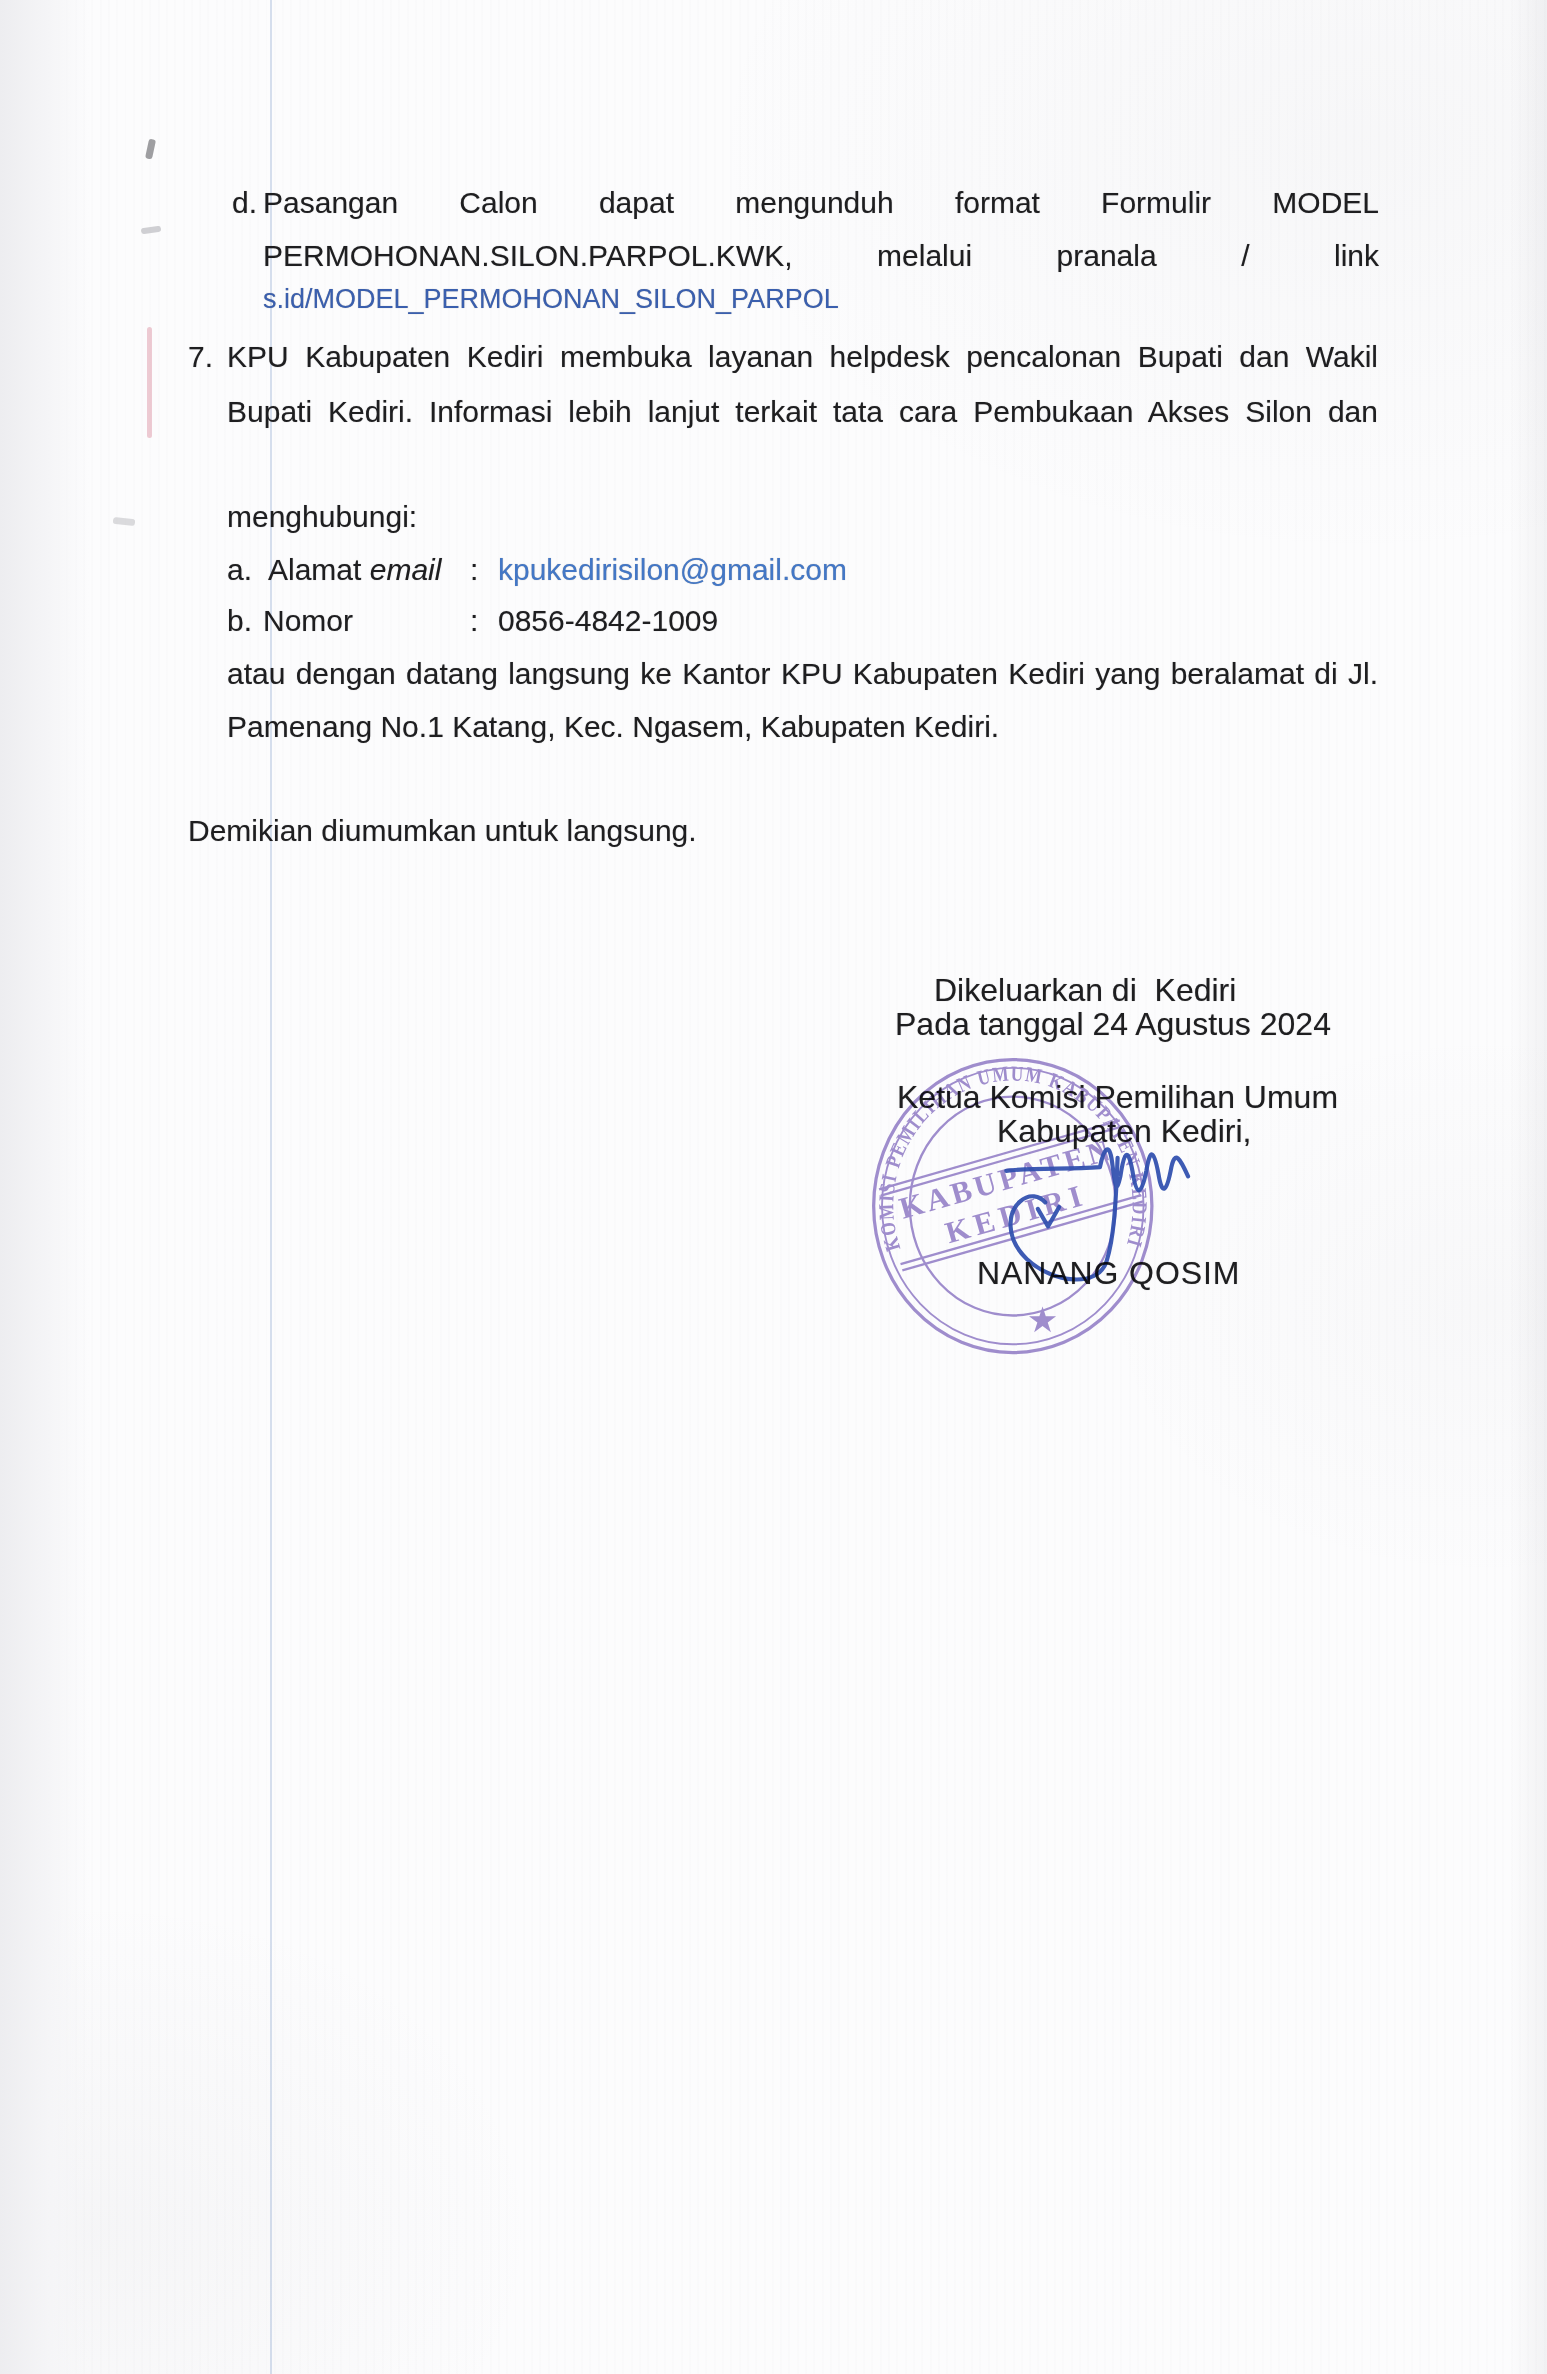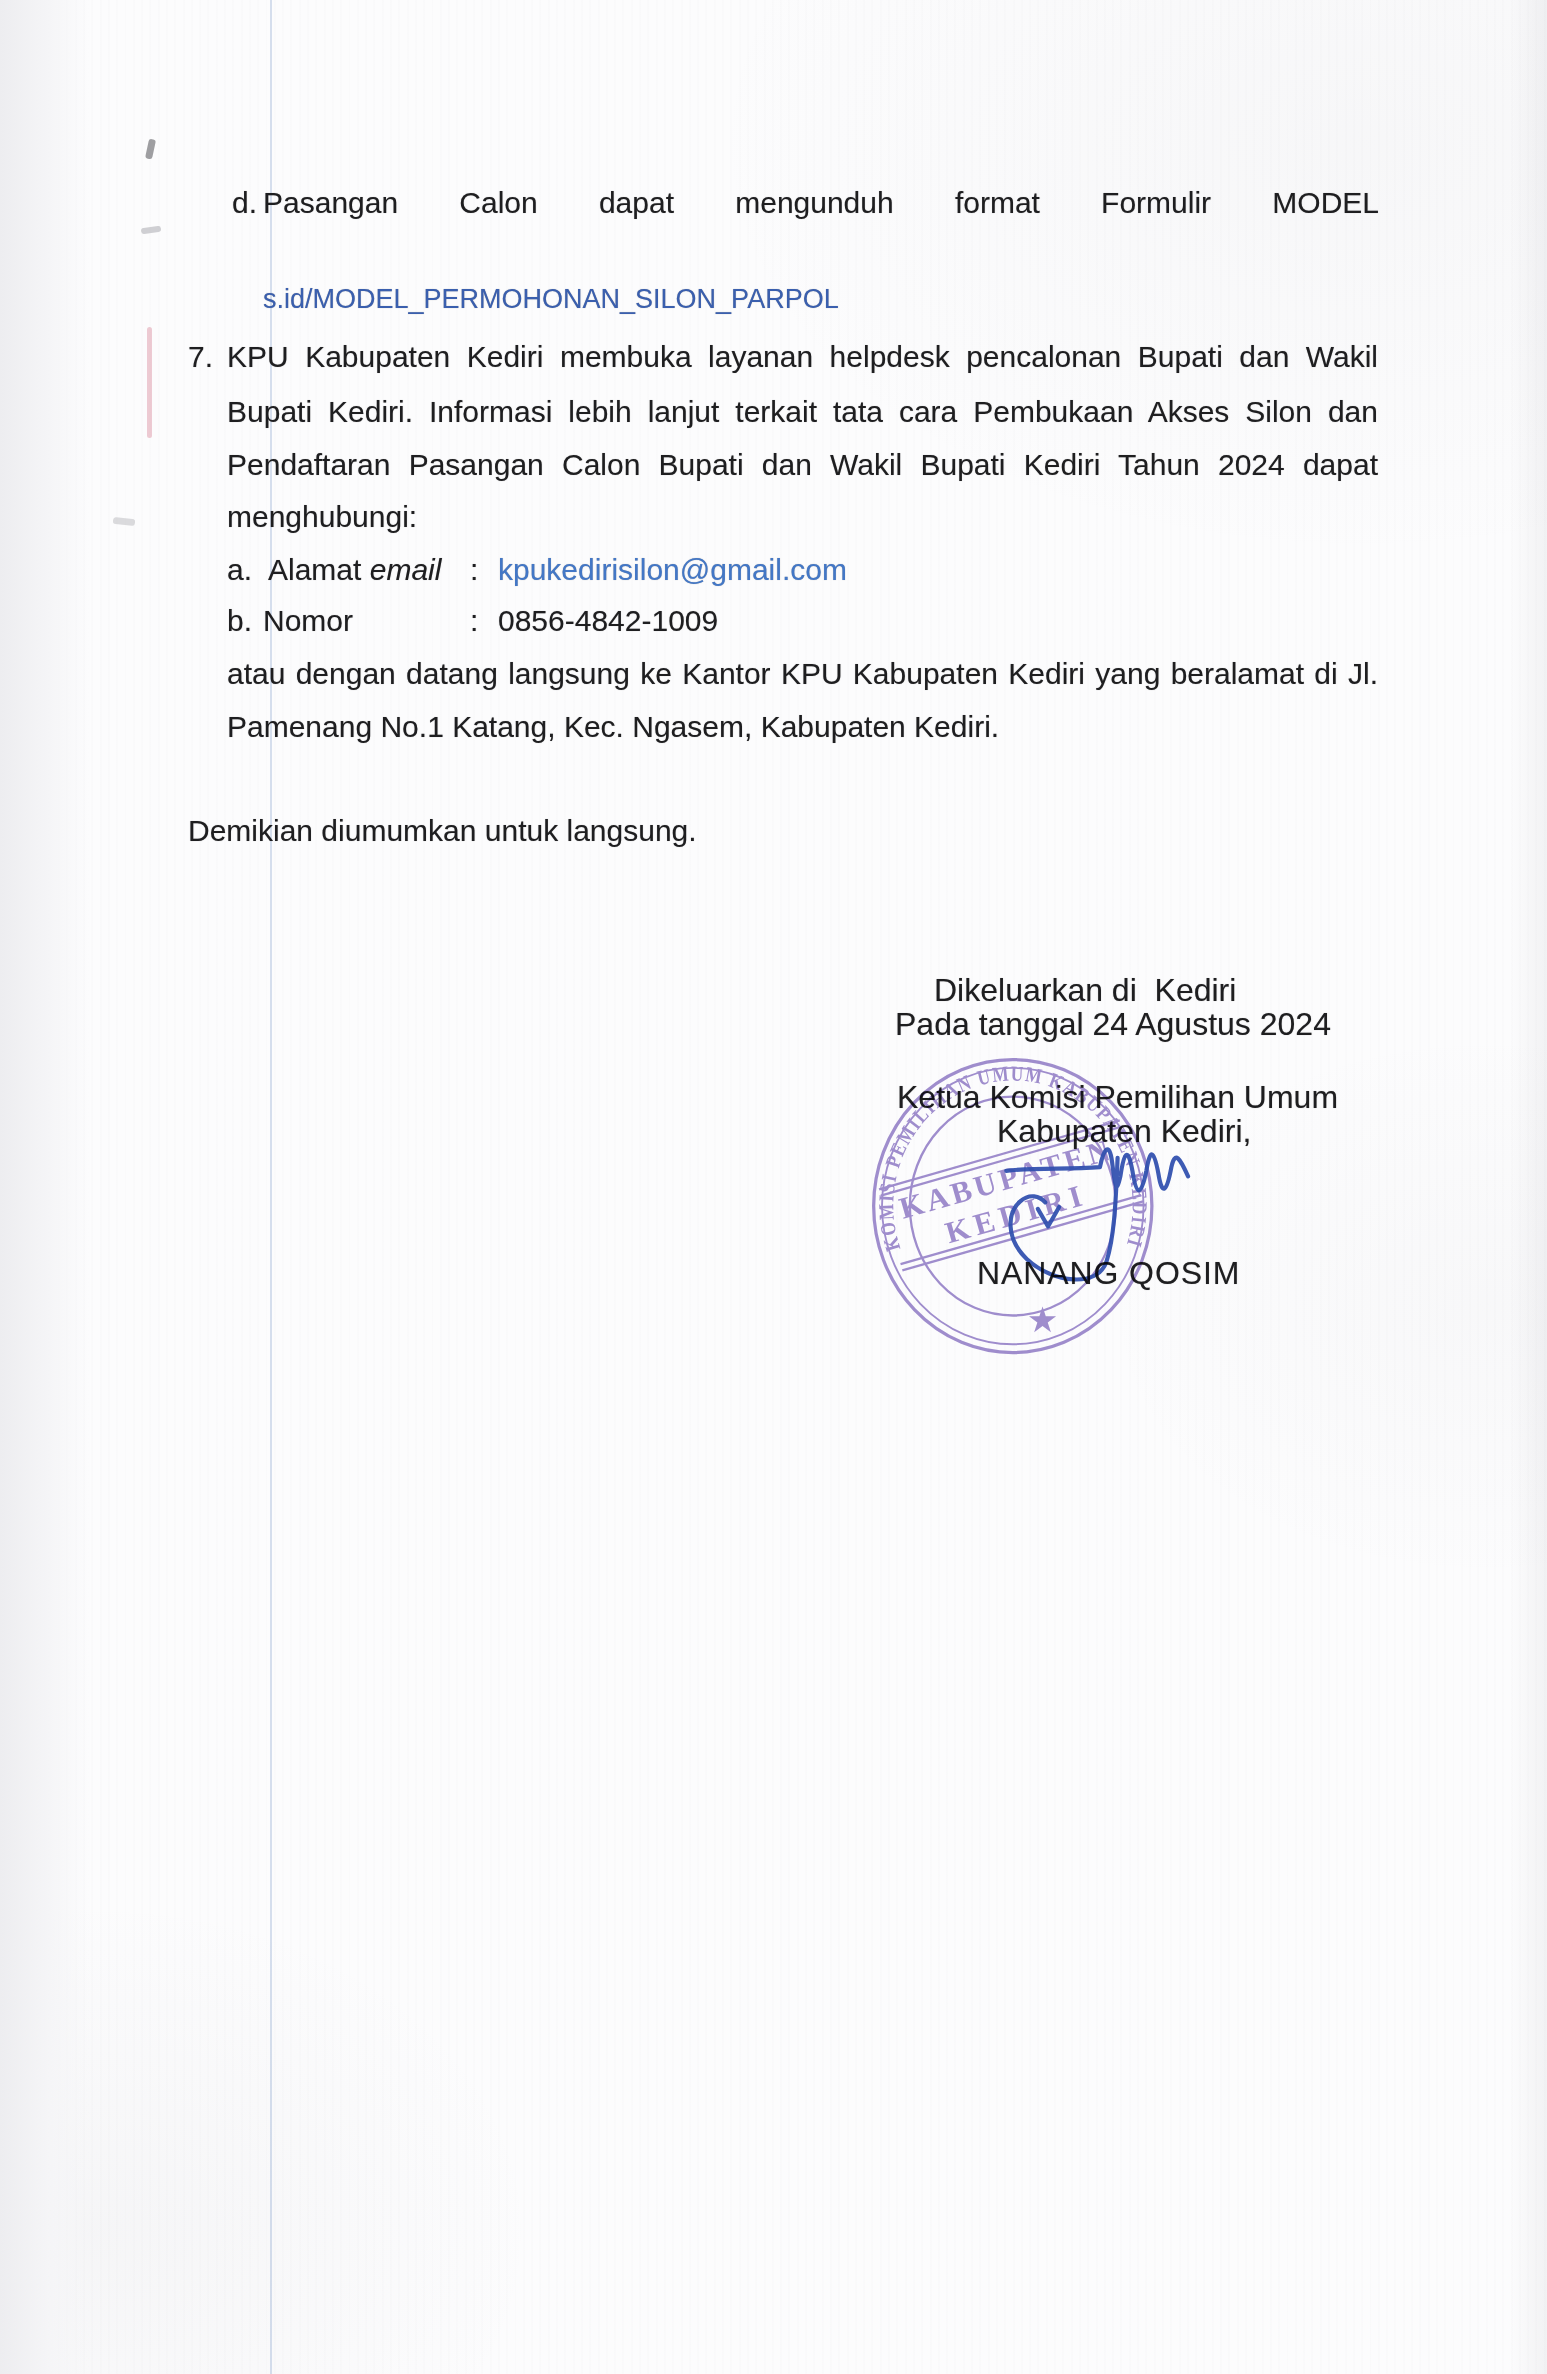--- a/index.html
+++ b/index.html
@@ -69,26 +69,26 @@
   <div class="edge-left"></div>
   <div class="edge-right"></div>
   <div class="fold-line"></div>
   <div class="artifact a-dash"></div>
   <div class="artifact a-smudge1"></div>
   <div class="artifact a-pink"></div>
   <div class="artifact a-smudge2"></div>
 
   <div class="marker" style="left:232px; top:185px;">d.</div>
   <div class="jline" style="left:263px; top:185px; width:1116px;">Pasangan Calon dapat mengunduh format Formulir MODEL</div>
+  <div class="jline" style="left:263px; top:238px; width:1116px;">PERMOHONAN.SILON.PARPOL.KWK, melalui pranala / link</div>
   <div class="pline linktext" style="left:263px; top:284px; font-size:27px;">s.id/MODEL_PERMOHONAN_SILON_PARPOL</div>
 
   <div class="marker" style="left:188px; top:339px;">7.</div>
   <div class="jline" style="left:227px; top:339px; width:1151px;">KPU Kabupaten Kediri membuka layanan helpdesk pencalonan Bupati dan Wakil</div>
   <div class="jline" style="left:227px; top:394px; width:1151px;">Bupati Kediri. Informasi lebih lanjut terkait tata cara Pembukaan Akses Silon dan</div>
-  <div class="jline" style="left:227px; top:447px; width:1151px;">Pendaftaran Pasangan Calon Bupati dan Wakil Bupati Kediri Tahun 2024 dapat</div>
   <div class="pline" style="left:227px; top:499px;">menghubungi:</div>
 
   <div class="marker" style="left:227px; top:552px;">a.</div>
   <div class="pline" style="left:268px; top:552px;"><span>Alamat </span><span class="it">email</span></div>
   <div class="pline" style="left:470px; top:552px;">:</div>
   <div class="pline emailtext" style="left:498px; top:552px;">kpukedirisilon@gmail.com</div>
 
   <div class="marker" style="left:227px; top:603px;">b.</div>
   <div class="pline" style="left:263px; top:603px;">Nomor</div>
   <div class="pline" style="left:470px; top:603px;">:</div>

